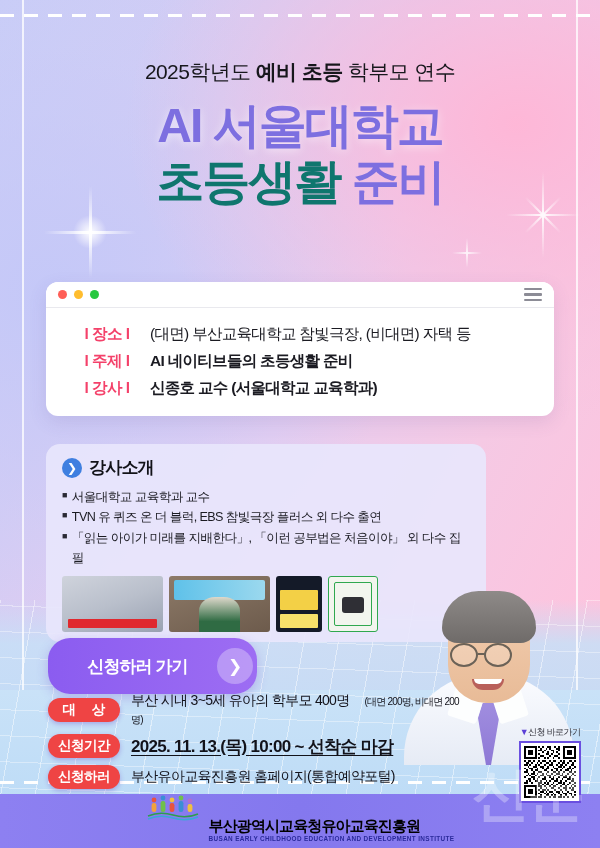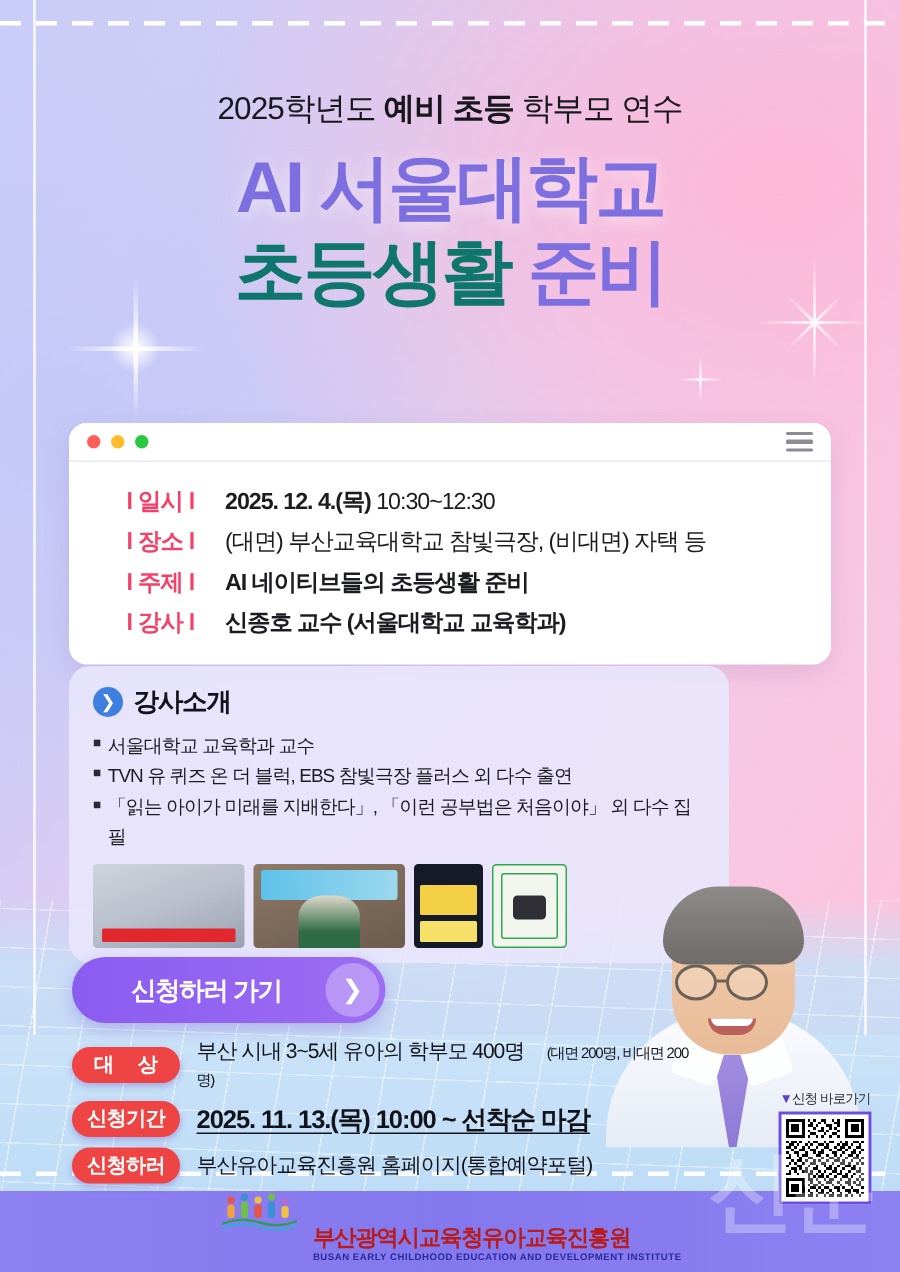--- a/index.html
+++ b/index.html
@@ -260,21 +260,21 @@
     background: #b9605a; border-radius: 0 0 16px 16px;
   }
   .p-mouth::after {
     content: ""; position: absolute; left: 2px; top: 0; right: 2px; height: 5px;
     background: #fff; border-radius: 0 0 12px 12px;
   }
 
   
   .cta {
     position: absolute; left: 48px; top: 638px;
-    width: 209px; height: 44px; border-radius: 22px;
+    width: 209px; height: 56px; border-radius: 22px;
     background: linear-gradient(90deg, #8b5cf0 0%, #9d6df3 100%);
     display: flex; align-items: center;
     box-shadow: 0 4px 12px rgba(110,70,200,0.28);
   }
   .cta-label {
     flex: 1; text-align: center; color: #fff; font-size: 17px;
     font-weight: 800; letter-spacing: -0.9px; padding-left: 10px;
   }
   .cta-arrow {
     width: 36px; height: 36px; border-radius: 50%;
@@ -308,21 +308,21 @@
   }
   .qr-canvas { width: 100%; height: 100%; display: block; }
 
   
   .footer {
     position: absolute; left: 0; right: 0; bottom: 6px;
     display: flex; align-items: center; justify-content: center; gap: 9px;
   }
   .logo-mark { width: 54px; height: 30px; position: relative; flex: none; }
   .footer-texts { line-height: 1.12; }
-  .footer-kr { font-size: 15px; font-weight: 800; color: #b91c1c; letter-spacing: -0.9px; margin-top: 44px; }
+  .footer-kr { font-size: 15px; font-weight: 800; color: #000000; letter-spacing: -0.9px; margin-top: 44px; }
   .footer-en { font-size: 6.4px; font-weight: 700; color: #2a2a9a; letter-spacing: 0.35px; }
 
   
   .watermark {
     position: absolute; right: 18px; bottom: 14px;
     font-size: 58px; font-weight: 800; color: rgba(255,255,255,0.30);
     letter-spacing: -3px; pointer-events: none;
   }
 </style>
 </head>
@@ -373,24 +373,20 @@
         <span class="dot yellow"></span>
         <span class="dot green"></span>
       </div>
       <div class="hamburger">
         <span></span>
           <span></span>
           <span></span>
       </div>
     </div>
     <div class="card-body">
-      <div class="info-row">
-        <span class="info-label">l 일시 l</span>
-        <span class="info-value"><span class="bold">2025. 12. 4.(목)</span><span> 10:30~12:30</span></span>
-      </div>
       <div class="info-row">
         <span class="info-label">l 장소 l</span>
         <span class="info-value">(대면) 부산교육대학교 참빛극장, (비대면) 자택 등</span>
       </div>
       <div class="info-row">
         <span class="info-label">l 주제 l</span>
         <span class="info-value bold" style="font-weight:800;">AI 네이티브들의 초등생활 준비</span>
       </div>
       <div class="info-row">
         <span class="info-label">l 강사 l</span>

